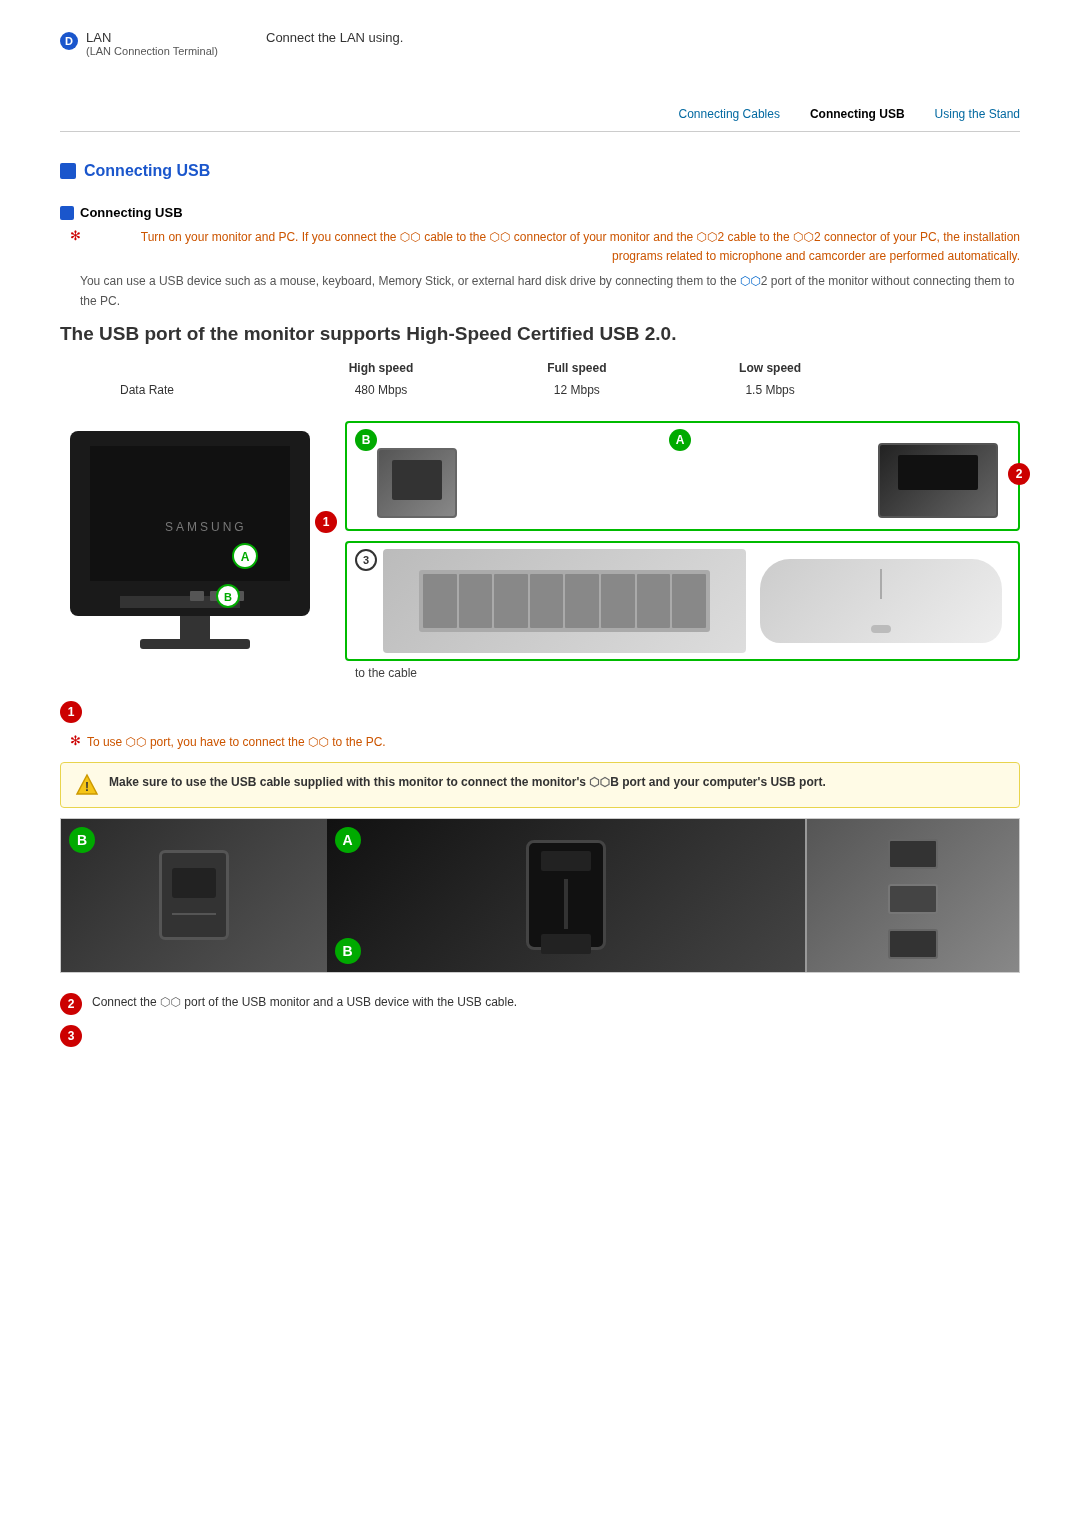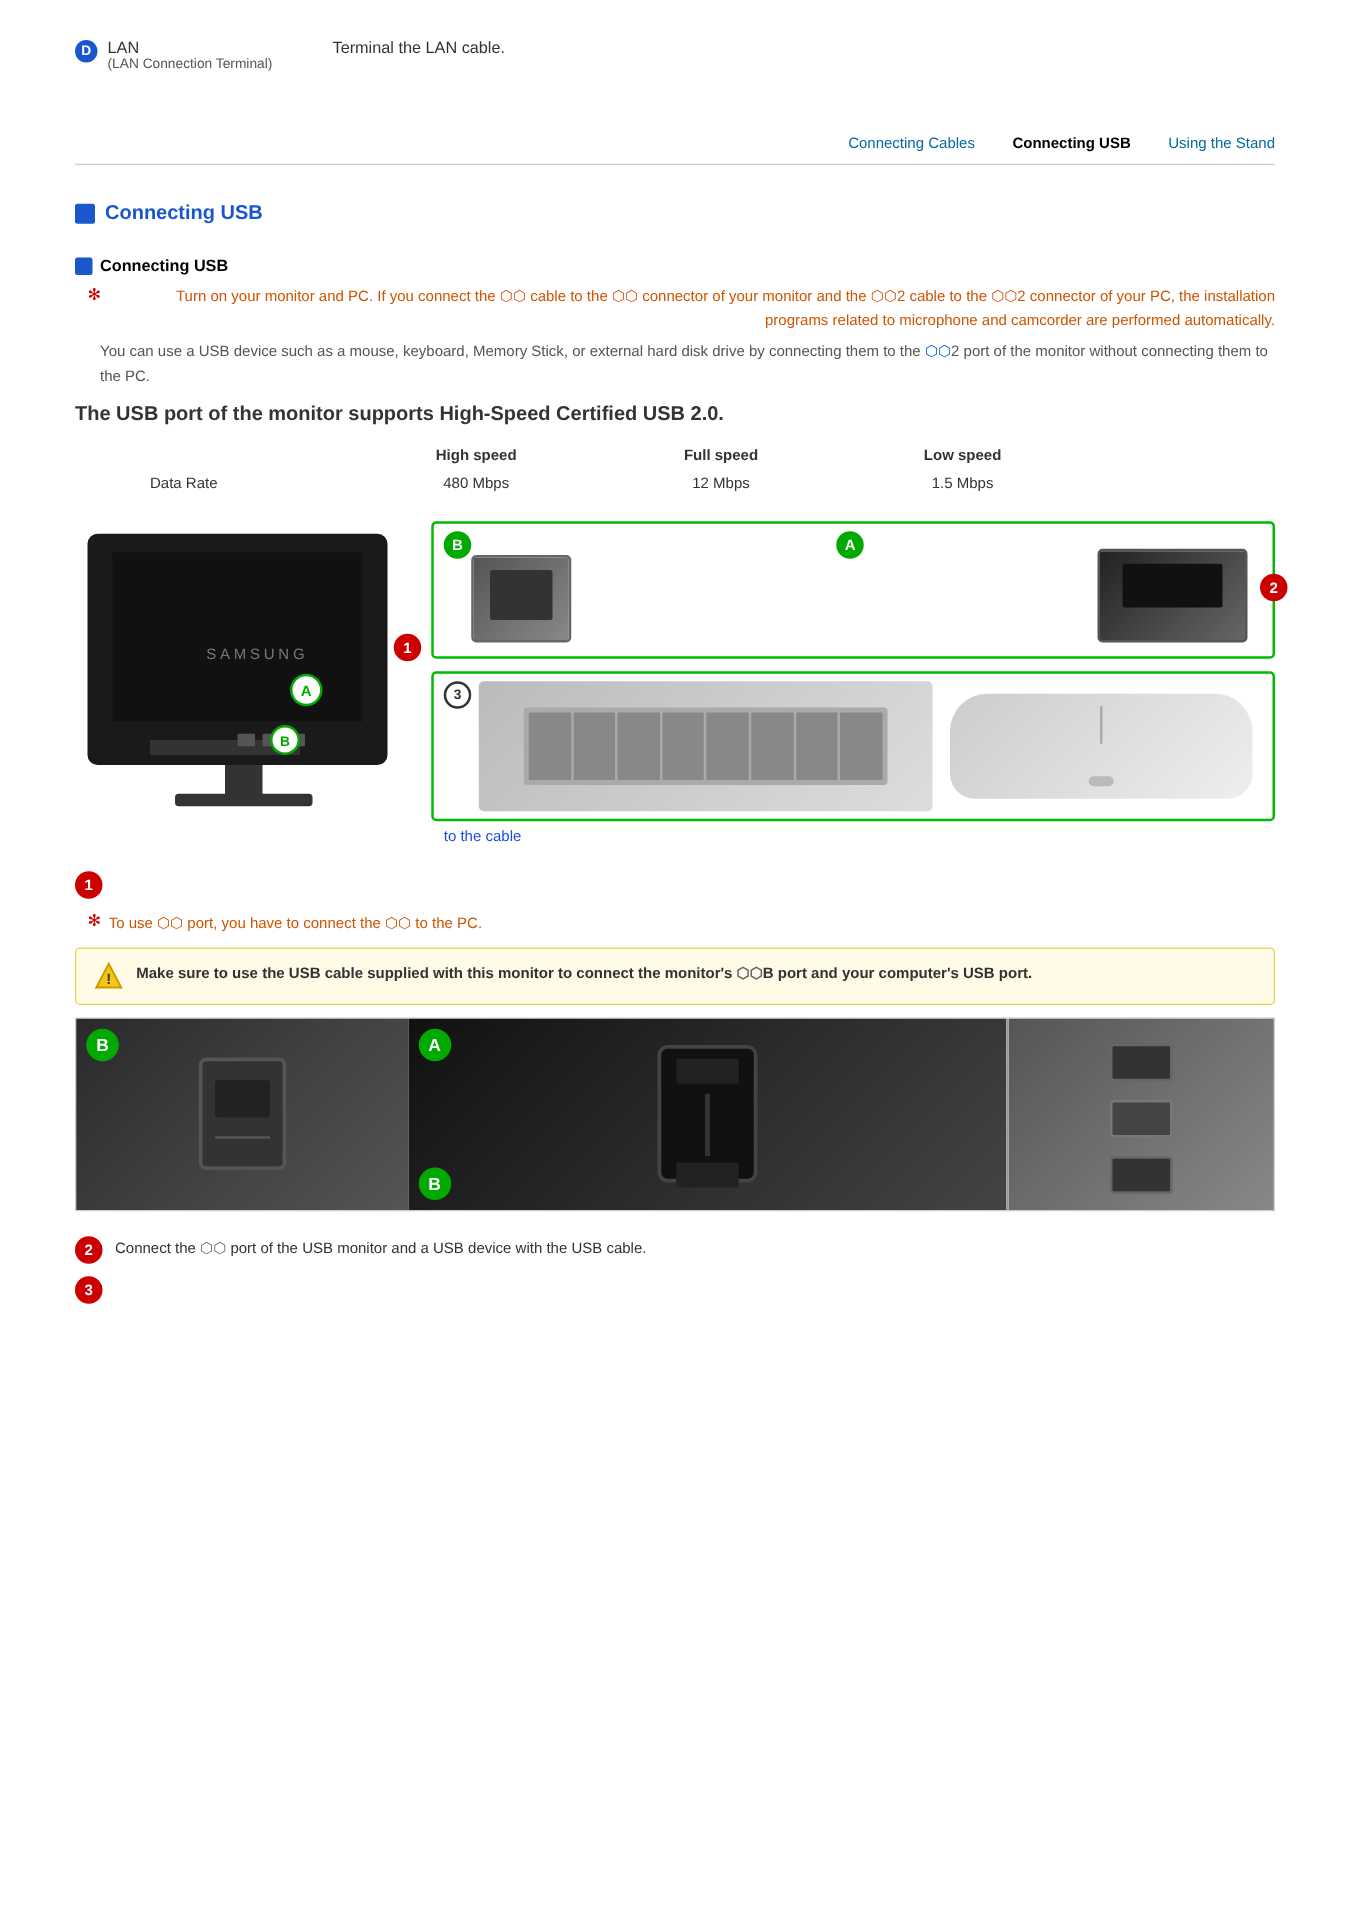--- a/index.html
+++ b/index.html
@@ -137,21 +137,21 @@
       font-size: 12px;
       color: #555;
       line-height: 1.6;
     }
     .info-box .highlight {
       color: #0066cc;
     }
 
     .usb-bold-note {
       font-weight: bold;
-      font-size: 16px;
+      font-size: 19px;
       margin: 12px 0 12px 0;
     }
 
     
     .speed-table {
       width: 80%;
       margin: 10px auto 10px 40px;
       border-collapse: collapse;
       font-size: 12px;
     }
@@ -265,21 +265,21 @@
 <body>
 
 <div class="page">
 
   <div class="lan-section">
     <div class="lan-icon">D</div>
     <div>
       <div class="lan-label">LAN</div>
       <div class="lan-sublabel">(LAN Connection Terminal)</div>
     </div>
-    <div class="lan-description">Terminal the LAN cable.</div>
+    <div class="lan-description">Connect the LAN using.</div>
   </div>
 
   <div class="nav-tabs">
     <span class="nav-tab">Connecting Cables</span>
     <span class="nav-tab active">Connecting USB</span>
     <span class="nav-tab">Using the Stand</span>
   </div>
 
   <div class="section-header">
     <div class="section-icon"></div>
@@ -390,21 +390,21 @@
             <div style="background:#888; border-radius:1px;"></div>
           </div>
         </div>
 
         <div style="flex:1; background:linear-gradient(135deg,#ccc,#eee); border-radius:30px 30px 20px 20px; margin:10px; position:relative;">
           <div style="position:absolute; top:10px; left:50%; transform:translateX(-50%); width:2px; height:30px; background:#aaa;"></div>
           <div style="position:absolute; bottom:10px; left:50%; transform:translateX(-50%); width:20px; height:8px; background:#bbb; border-radius:4px;"></div>
         </div>
       </div>
 
-      <div style="font-size:12px; color:#1d4ed8; margin-top:5px; padding-left:10px;">to the cable</div>
+      <div style="font-size:12px; color:#404040; margin-top:5px; padding-left:10px;">to the cable</div>
     </div>
   </div>
 
   <div class="step-row">
     <span class="numbered-circle" style="background:#cc0000; color:white; width:22px; height:22px; border-radius:50%; display:inline-flex; align-items:center; justify-content:center; font-size:12px; font-weight:bold; flex-shrink:0;">1</span>
   </div>
 
   <div class="note-row">
     <span class="note-star">✻</span>
     <span class="note-text">

